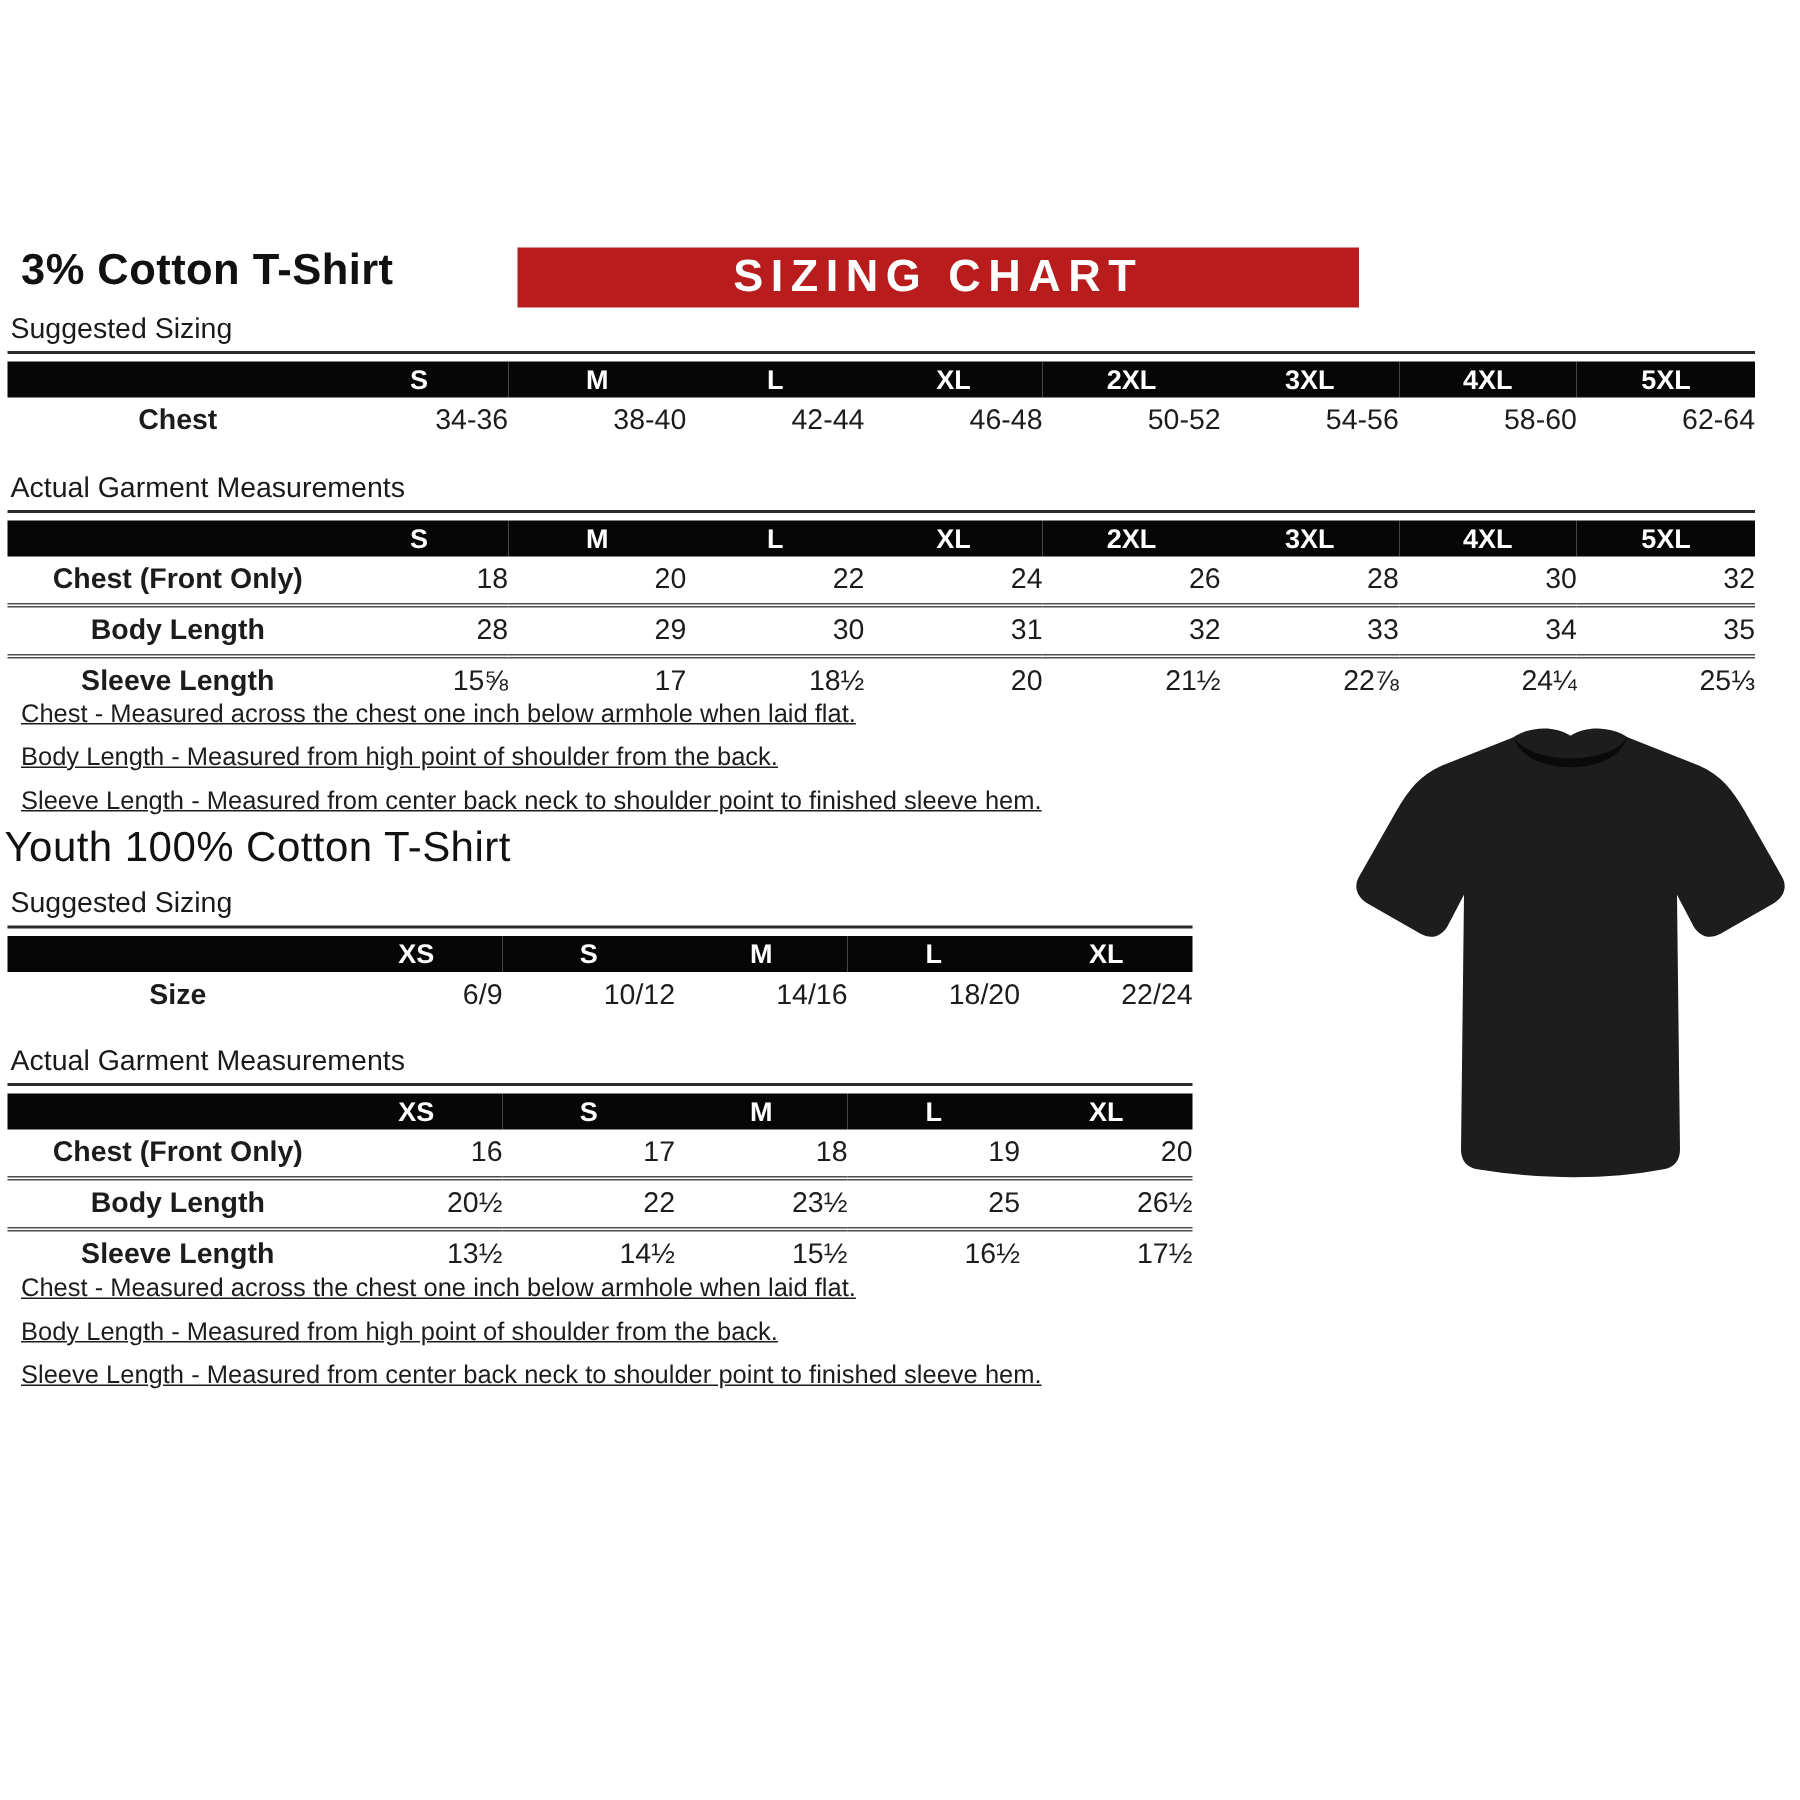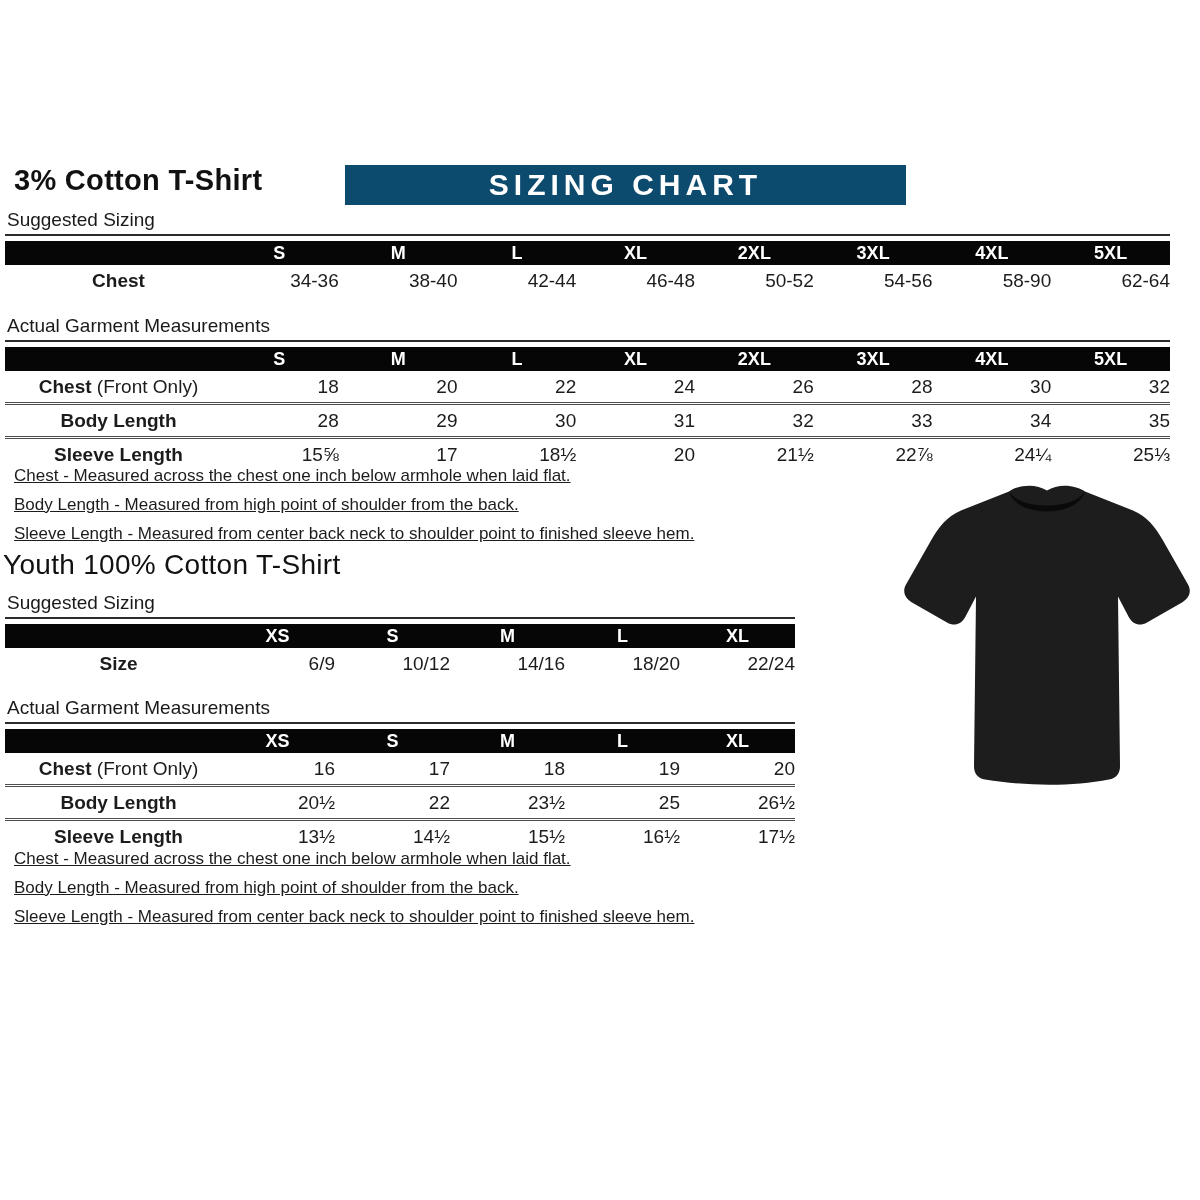--- a/index.html
+++ b/index.html
@@ -53,36 +53,36 @@
     font-size: 18px; font-weight: 700;
     height: 24px; padding: 0; text-align: center;
   }
   th.label-col { width: 215px; }
   tbody td {
     text-align: right; font-size: 19px;
     padding: 5px 0 4px; color: #1c1c1c;
   }
   td.row-label { text-align: center; padding-left: 12px; }
   td.row-label b { font-weight: 700; }
-  td.row-label span { font-weight: 400; }
+  td.row-label span { font-weight: 700; }
   .measure-table tbody tr + tr td { border-top: 3px double #4d4d4d; margin-top: 16px; }
 
   
   .notes { font-size: 17px; line-height: 29px; color: #1c1c1c; text-decoration: underline; }
   #adult-notes { left: 14px; top: 461px; width: 800px; }
   #youth-notes { left: 14px; top: 844px; width: 800px; }
 
   
   #tshirt-figure { left: 897px; top: 472px; width: 300px; height: 345px; }
 </style>
 </head>
 <body>
 
 <div class="abs" id="page-title">3% Cotton T-Shirt</div>
-<div class="abs" id="sizing-banner" style="background: #0c4a6e; text-align: center;">SIZING CHART</div>
+<div class="abs" id="sizing-banner" style="background: #b91c1c; text-align: center;">SIZING CHART</div>
 
 <div class="abs table-section" id="adult-suggested">
   <div class="section-label">Suggested Sizing</div>
   <table>
     <thead>
         <tr>
           <th class="label-col"></th>
           <th>S</th>
           <th>M</th>
           <th>L</th>
@@ -95,21 +95,21 @@
       </thead>
     <tbody>
         <tr>
           <td class="row-label"><b>Chest</b></td>
           <td>34-36</td>
           <td>38-40</td>
           <td>42-44</td>
           <td>46-48</td>
           <td>50-52</td>
           <td>54-56</td>
-          <td>58-90</td>
+          <td>58-60</td>
           <td>62-64</td>
         </tr>
       </tbody>
   </table>
 </div>
 
 <div class="abs table-section" id="adult-actual">
   <div class="section-label">Actual Garment Measurements</div>
   <table class="measure-table">
     <thead>

